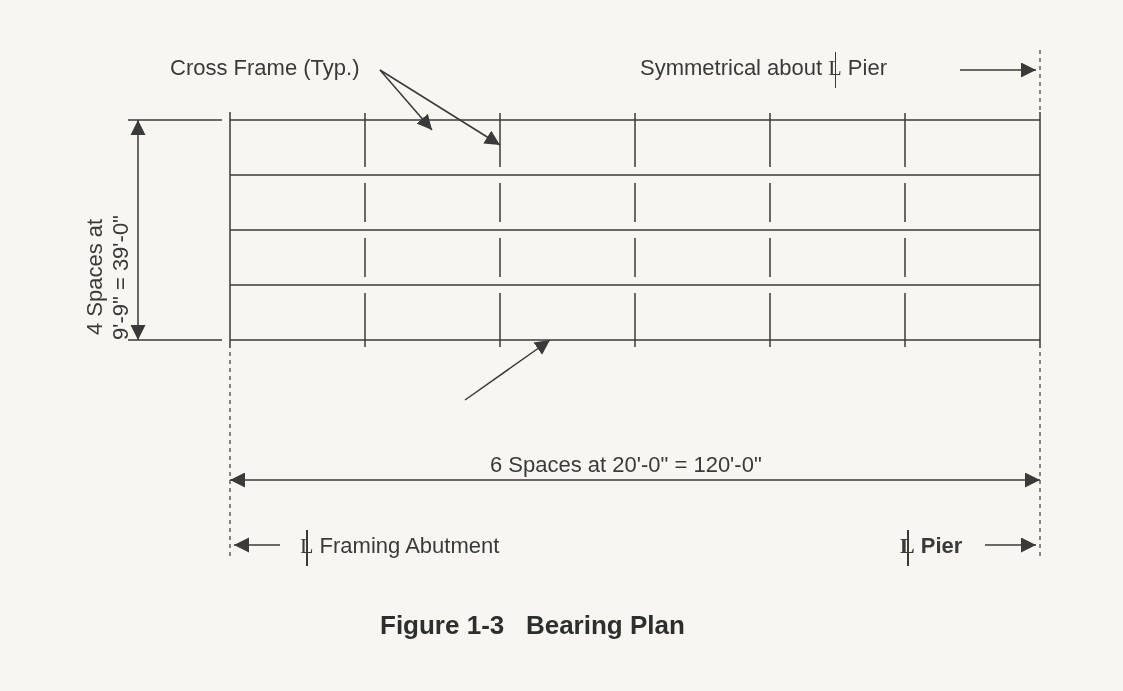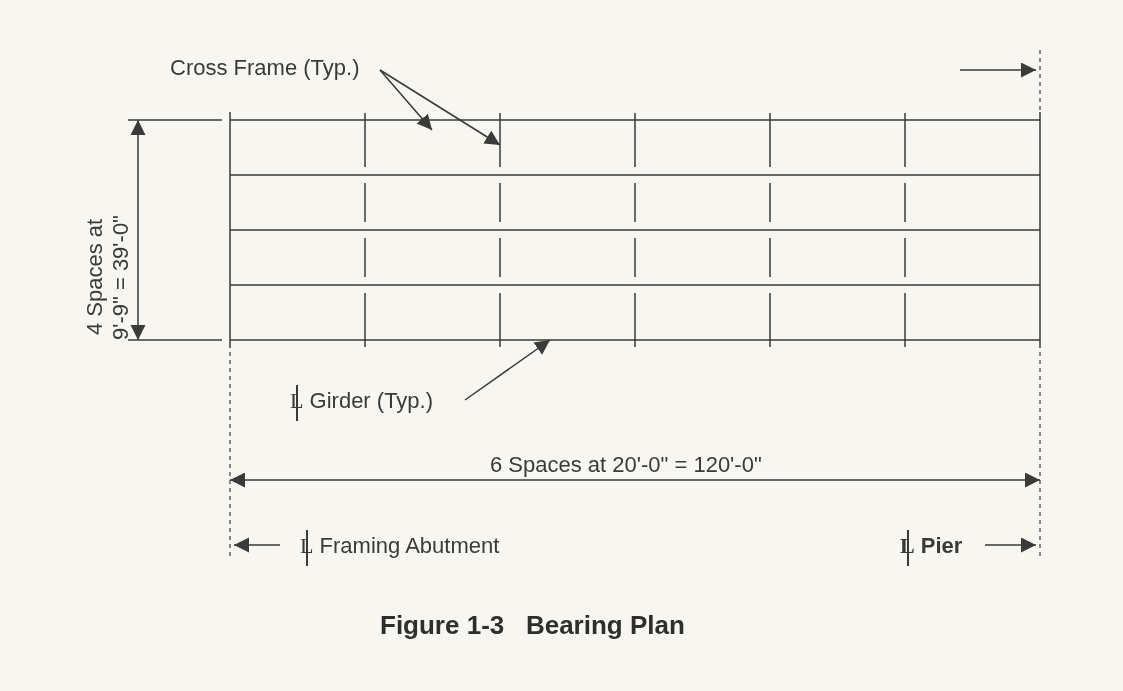--- a/index.html
+++ b/index.html
@@ -156,27 +156,27 @@
       <line x1="280" y1="545" x2="234" y2="545" marker-end="url(#arrow-end)"></line>
     </g>
 
     <g stroke="#3a3a3a" stroke-width="1.5" fill="none">
       <line x1="985" y1="545" x2="1036" y2="545" marker-end="url(#arrow-end)"></line>
     </g>
   </svg>
 
   <div class="label" style="left:170px; top:55px;text-align:right;">Cross Frame (Typ.)</div>
 
+  <div class="label" style="left:640px; top:55px;">
+    <span>Symmetrical about </span><span class="cl">L</span><span> Pier</span>
+  </div>
 
   <div class="vlabel" style="left:82px; top:335px;">4 Spaces at</div>
   <div class="vlabel" style="left:108px; top:340px;">9'-9" = 39'-0"</div>
 
-  <div class="label" style="left:290px; top:388px;">
-    <span class="cl">L</span><span> Girder (Typ.)</span>
-  </div>
 
   <div class="label" style="left:490px; top:452px;">6 Spaces at 20'-0" = 120'-0"</div>
 
   <div class="label" style="left:300px; top:533px;">
     <span class="cl">L</span><span> Framing Abutment</span>
   </div>
 
   <div class="label" style="left:900px; top:533px;font-weight:bold;">
     <span class="cl">L</span><span> Pier</span>
   </div>

